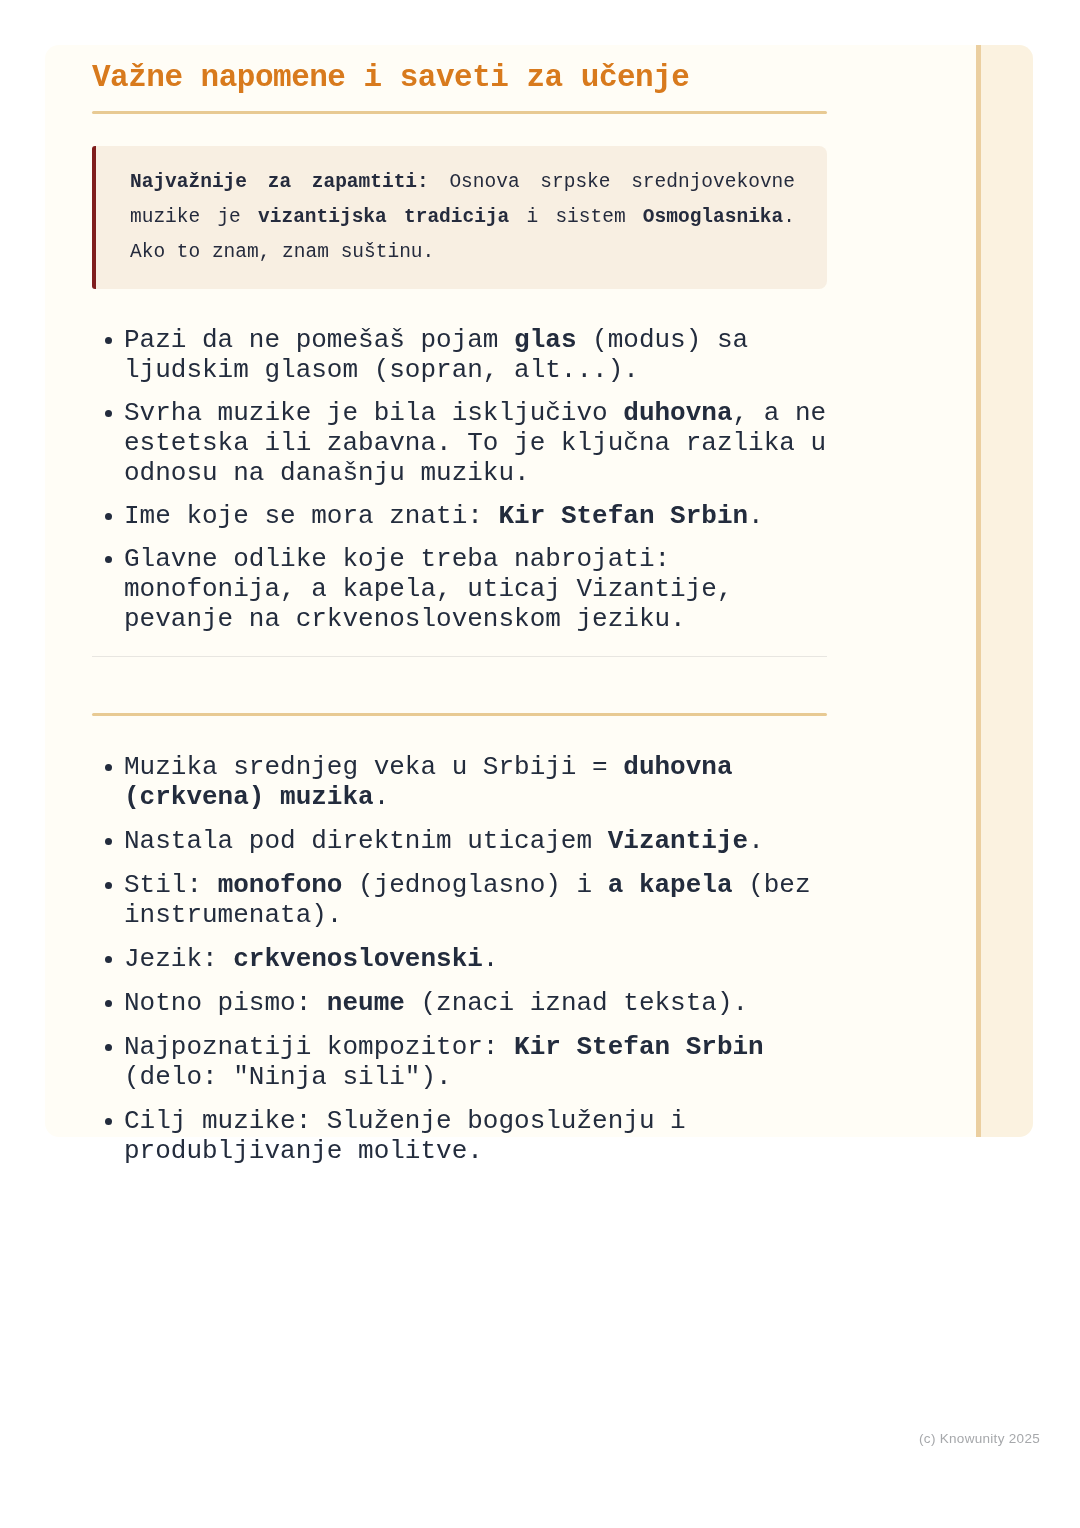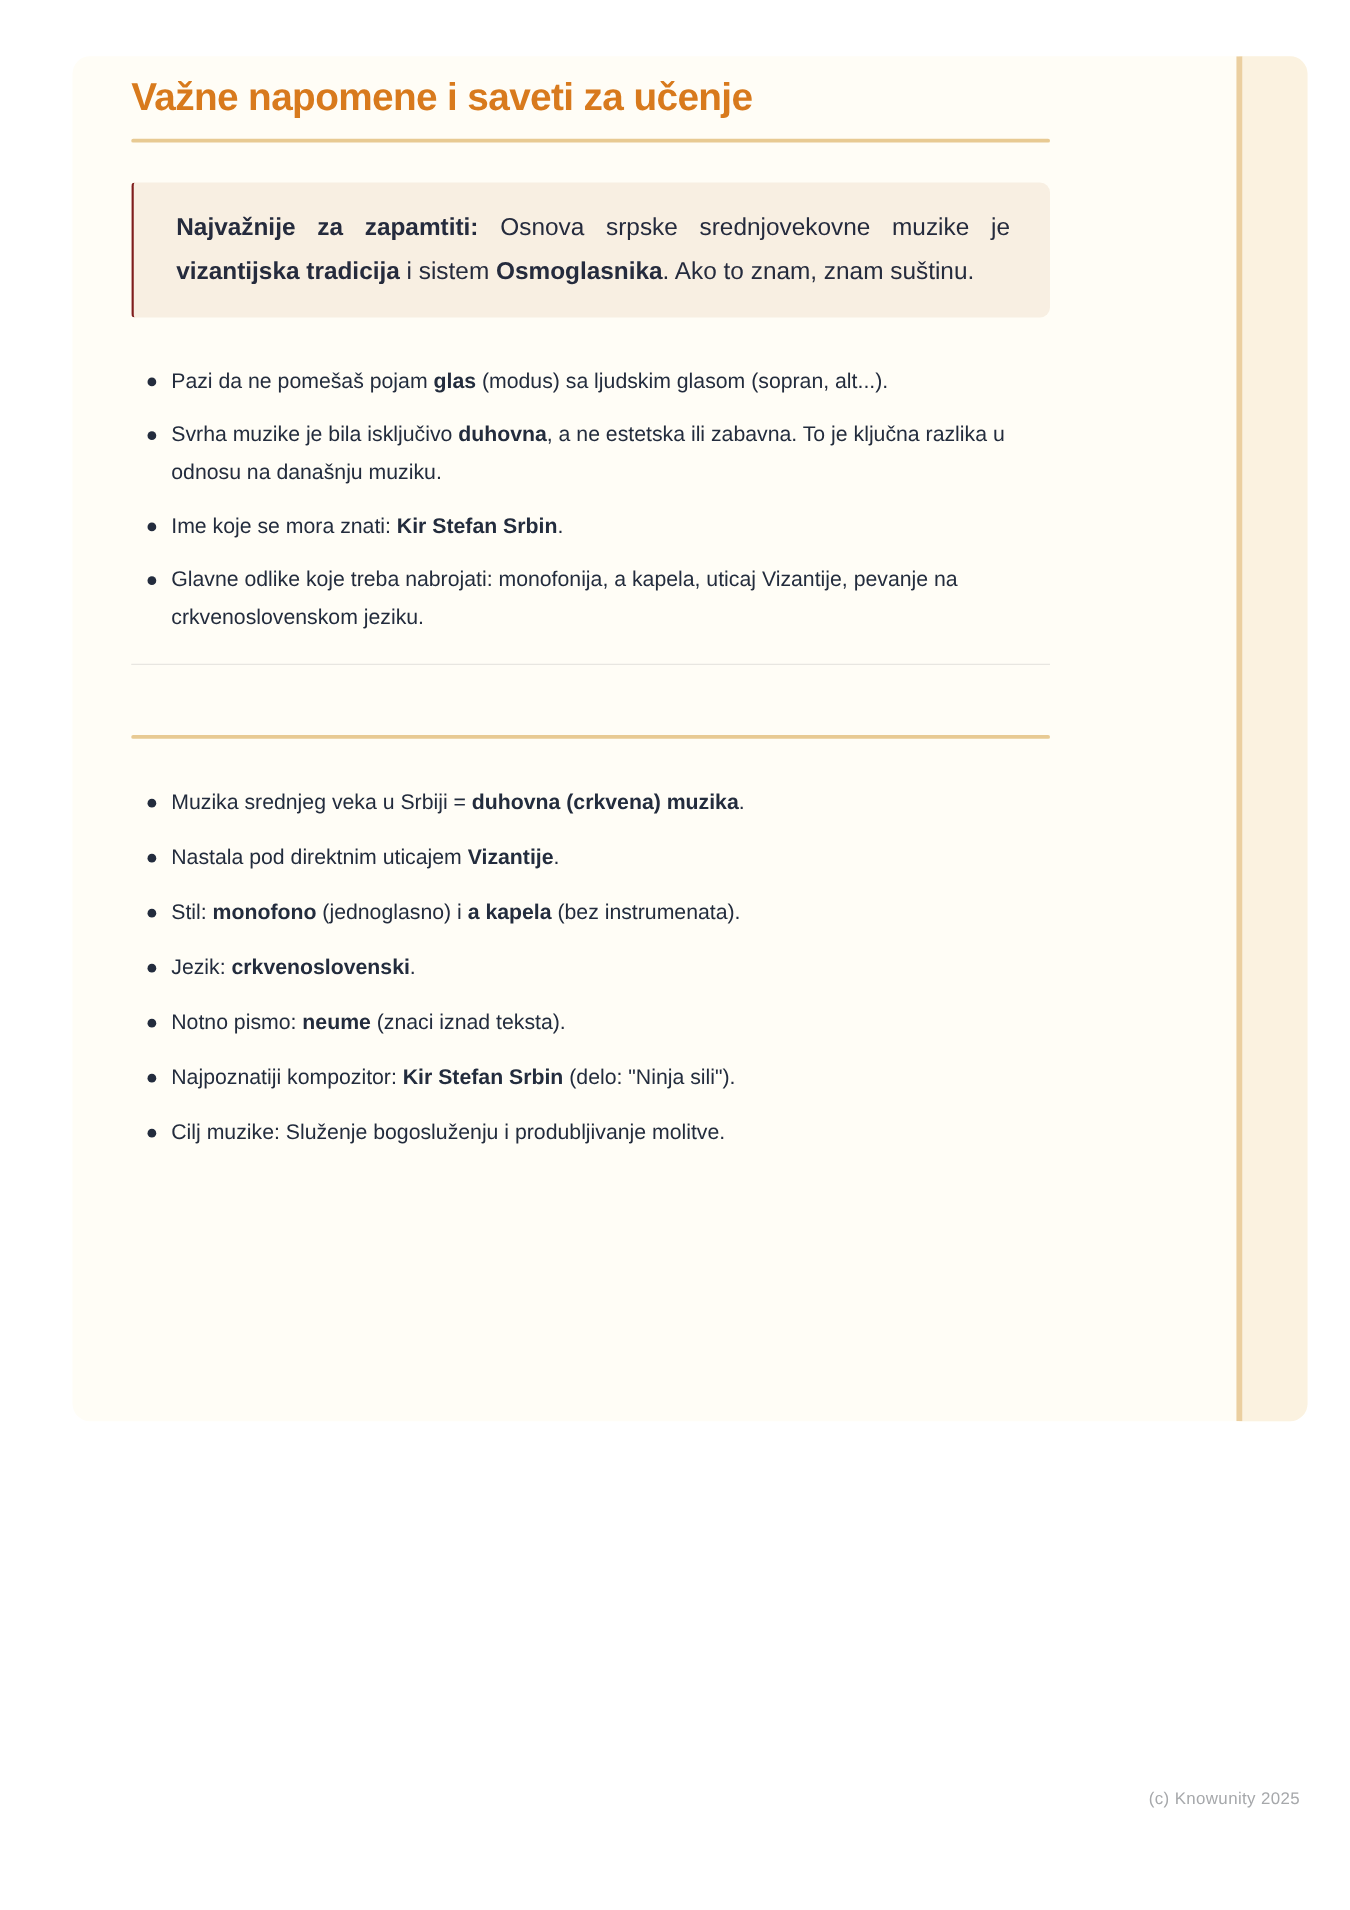--- a/index.html
+++ b/index.html
@@ -10,26 +10,27 @@
   }
   .canvas {
     position: relative;
     width: 1080px;
     height: 1528px;
     background: #ffffff;
     overflow: hidden;
   }
   .page-card {
     position: absolute;
-    left: 58px;
+    left: 45px;
     top: 45px;
     width: 988px;
     height: 1092px;
     background: #fffdf6;
     border-radius: 14px;
+    font-family: Liberation Mono, monospace;
   }
   .side-strip {
     position: absolute;
     right: 0;
     top: 0;
     height: 100%;
     width: 52px;
     background: #fbf2e0;
     border-left: 5px solid #ebcfa0;
     border-radius: 0 14px 14px 0;
@@ -52,37 +53,37 @@
   .title-underline {
     margin-top: 14px;
     height: 3px;
     width: 100%;
     background: #e8ca93;
     border-radius: 2px;
   }
   .callout {
     margin-top: 32px;
     background: #f8efe2;
-    border-left: 2px solid #7f1d1d;
+    border-left: 4px solid #7f1d1d;
     border-radius: 3px 8px 8px 3px;
     padding: 19px 32px 19px 34px;
     box-sizing: border-box;
   }
   .callout-text {
     margin: 0;
     font-size: 19.5px;
     line-height: 35px;
     text-align: justify;
     color: #252b3d;
   }
   ul.bullets {
     list-style: none;
     margin: 36px 0 0 0;
     padding: 0;
-    font-size: 17px;
+    font-size: 26px;
     line-height: 30px;
   }
   ul.bullets li {
     position: relative;
     padding-left: 32px;
     margin-bottom: 13px;
   }
   ul.bullets.spaced { margin-top: 36px; }
   ul.bullets.spaced li { margin-bottom: 14px; }
   ul.bullets li::before {

